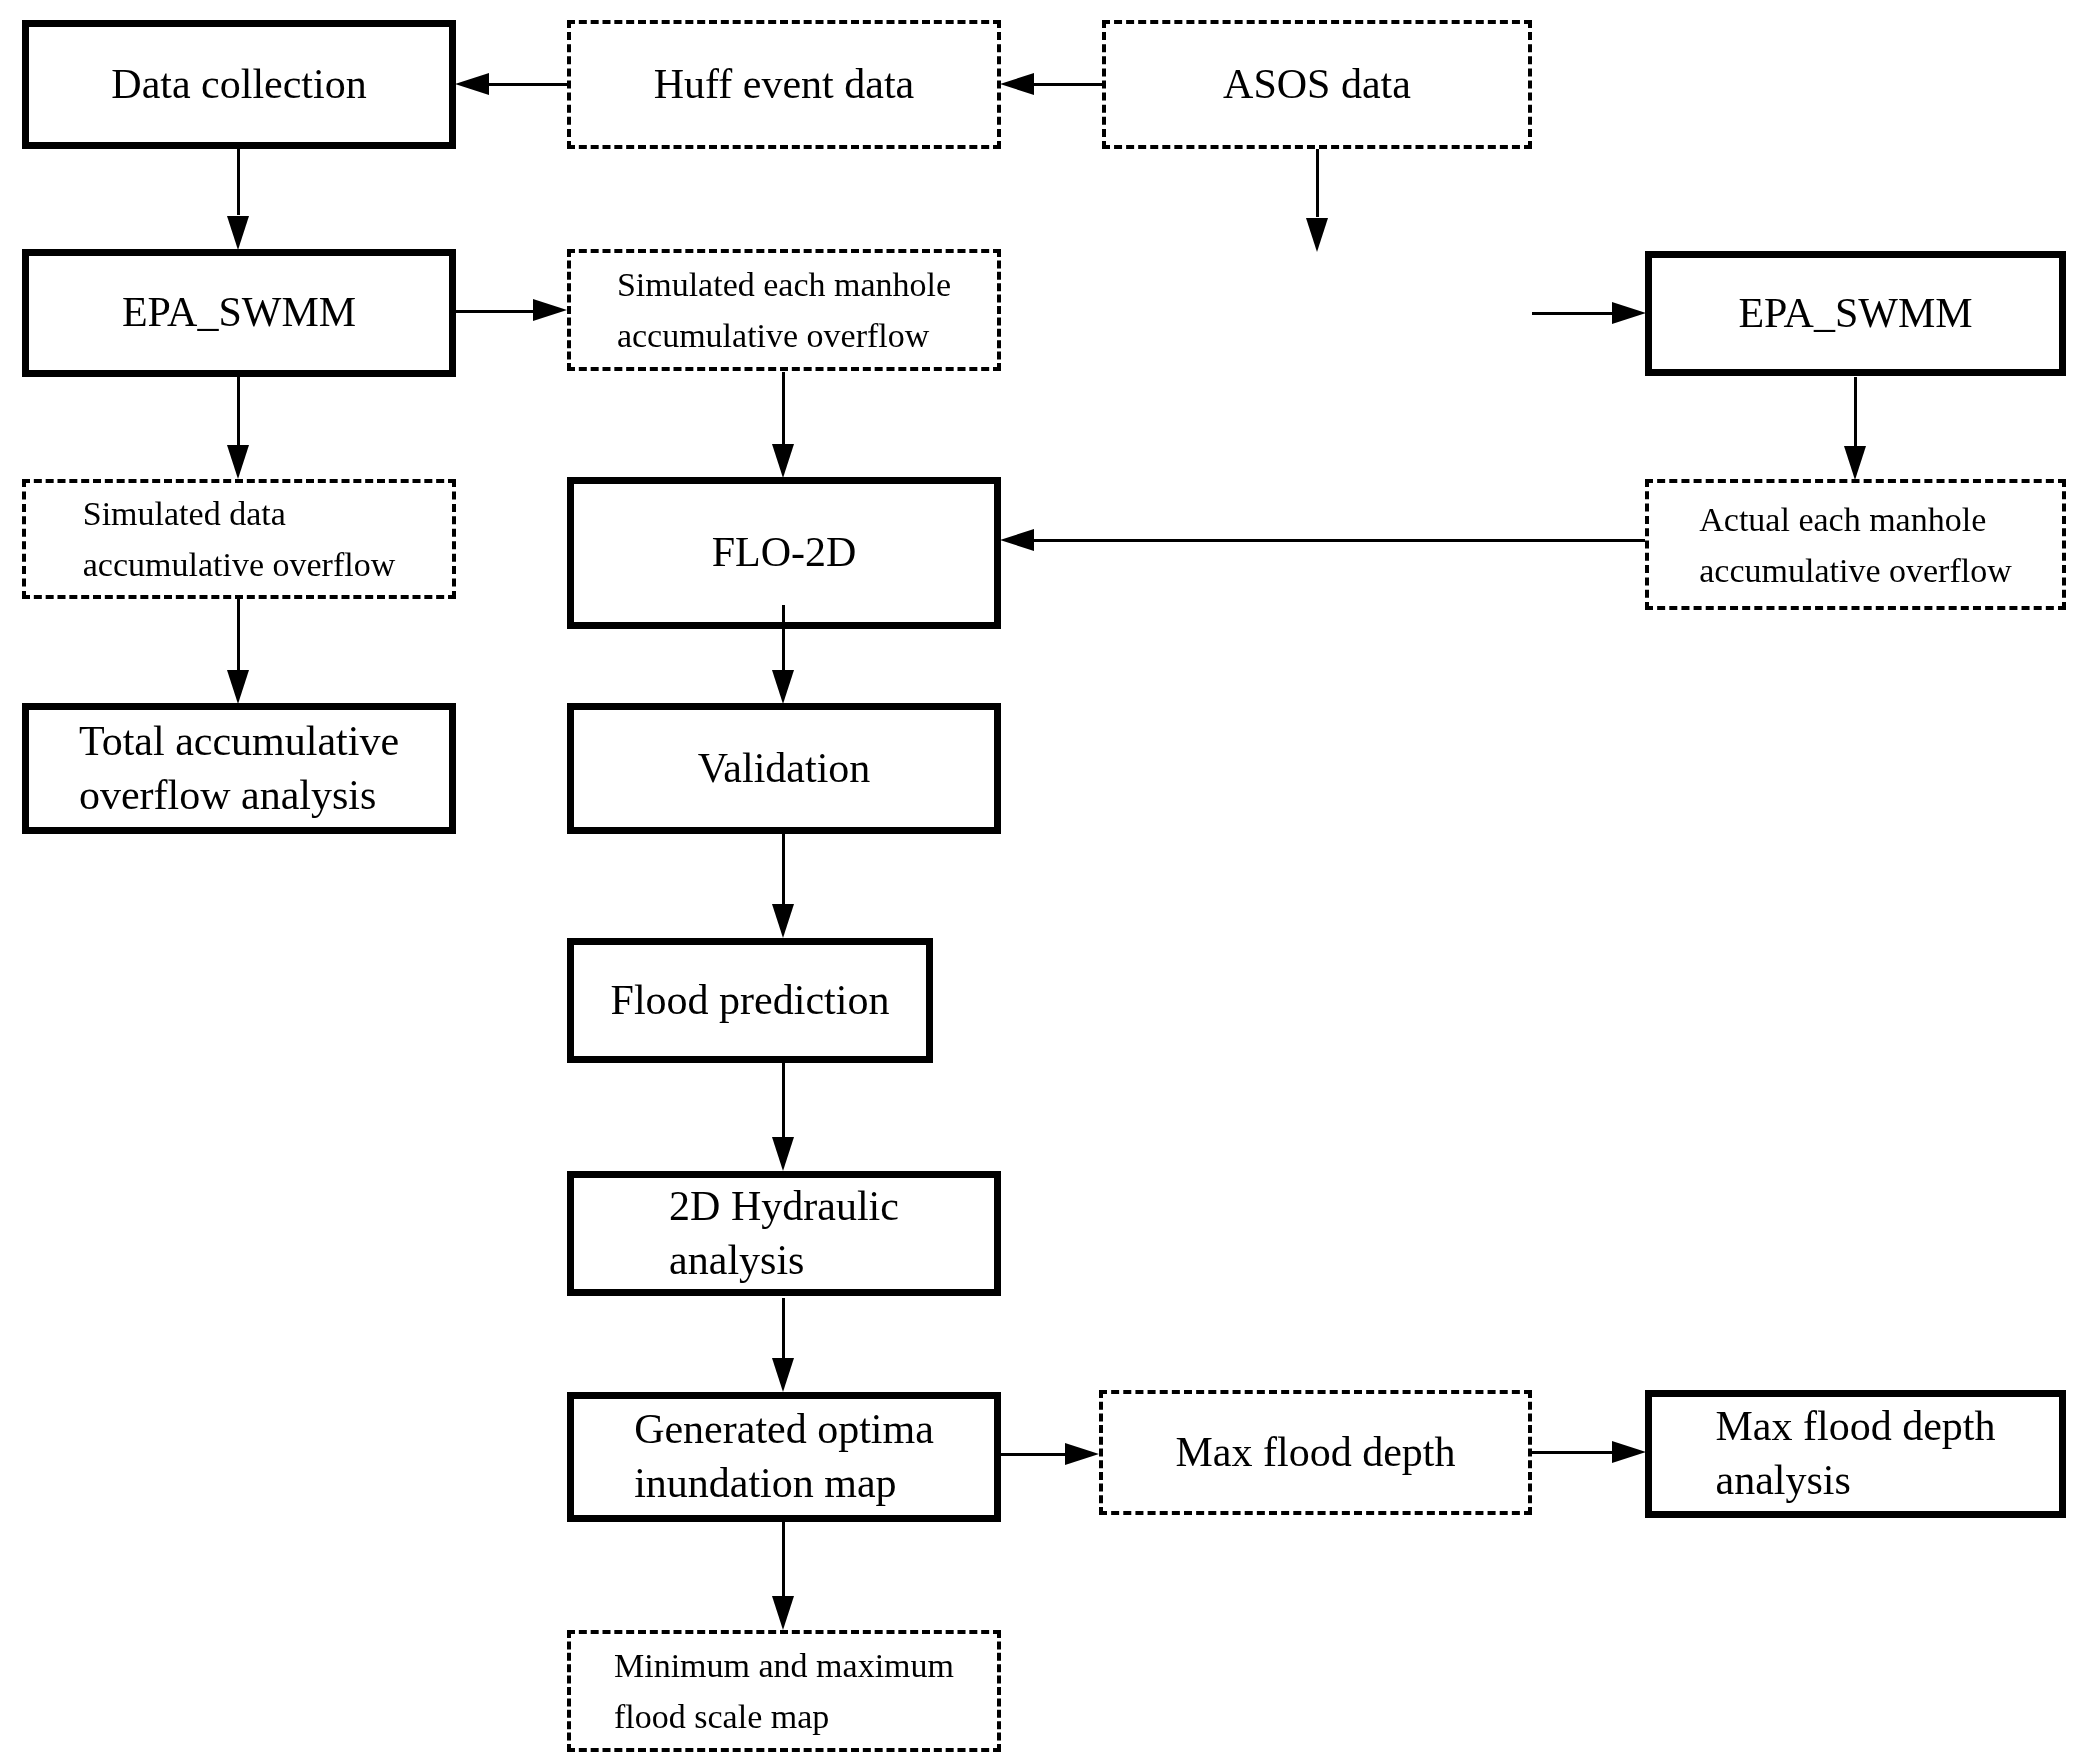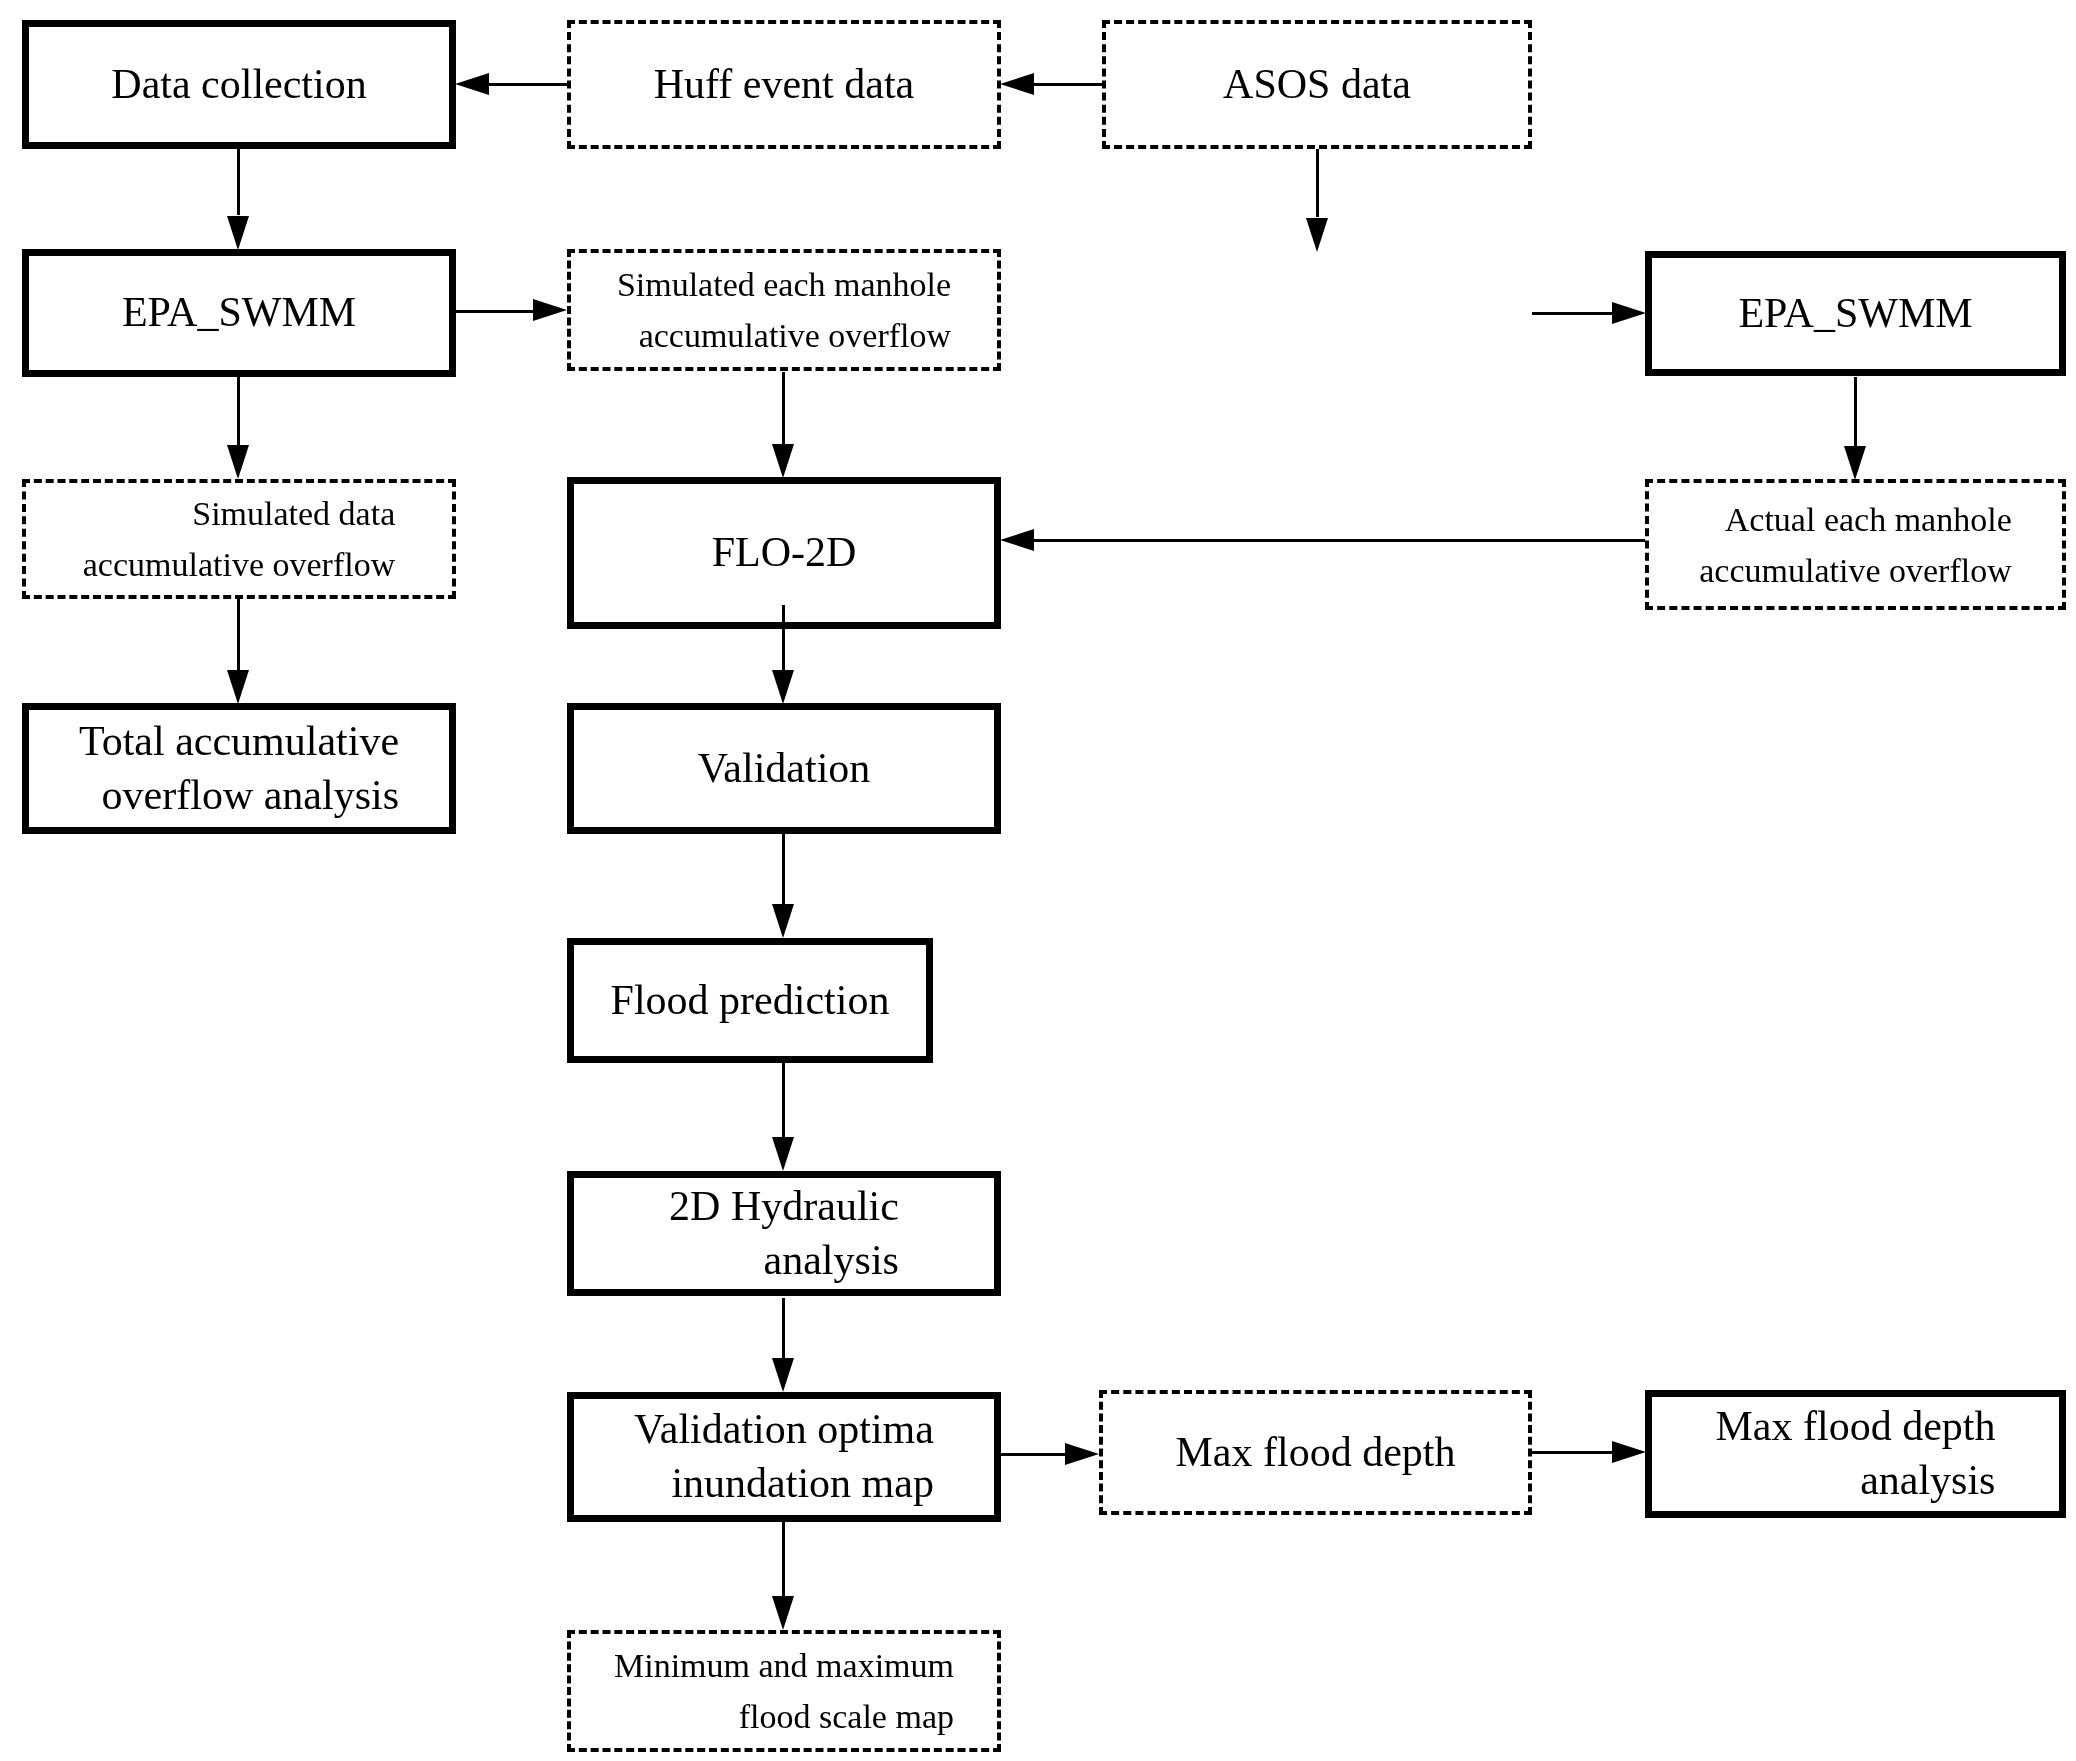--- a/index.html
+++ b/index.html
@@ -11,21 +11,21 @@
     color:#000000;
     overflow:hidden;
   }
   .box{
     position:absolute;
     box-sizing:border-box;
     background:#ffffff;
     display:flex;
     align-items:center;
     justify-content:center;
-    text-align:right;
+    text-align:left;
   }
   .box.solid{border:7.3px solid #000000;}
   .box.dashed{border:4.4px dashed #000000;}
   .label{white-space:pre-line;display:block;padding:0 7.3px;}
   .big{font-size:42px;line-height:1.28;}
   .small{font-size:34px;line-height:1.5;}
   .hline,.vline{position:absolute;background:#000000;}
   .hline{height:2.9px;}
   .vline{width:2.9px;}
   .tri{position:absolute;width:0;height:0;}
@@ -82,21 +82,21 @@
   <div class="box solid big" style="left:567px;top:938px;width:366px;height:125px">
       <span class="label">Flood prediction</span>
     </div>
 
   <div class="box solid big" style="left:567px;top:1171px;width:434px;height:125px">
       <span class="label">2D Hydraulic
 analysis</span>
     </div>
 
   <div class="box solid big" style="left:567px;top:1392px;width:434px;height:130px">
-      <span class="label">Validation optima
+      <span class="label">Generated optima
 inundation map</span>
     </div>
   <div class="box dashed big" style="left:1099px;top:1390px;width:433px;height:125px">
       <span class="label">Max flood depth</span>
     </div>
   <div class="box solid big" style="left:1645px;top:1390px;width:421px;height:128px">
       <span class="label">Max flood depth
 analysis</span>
     </div>
 

